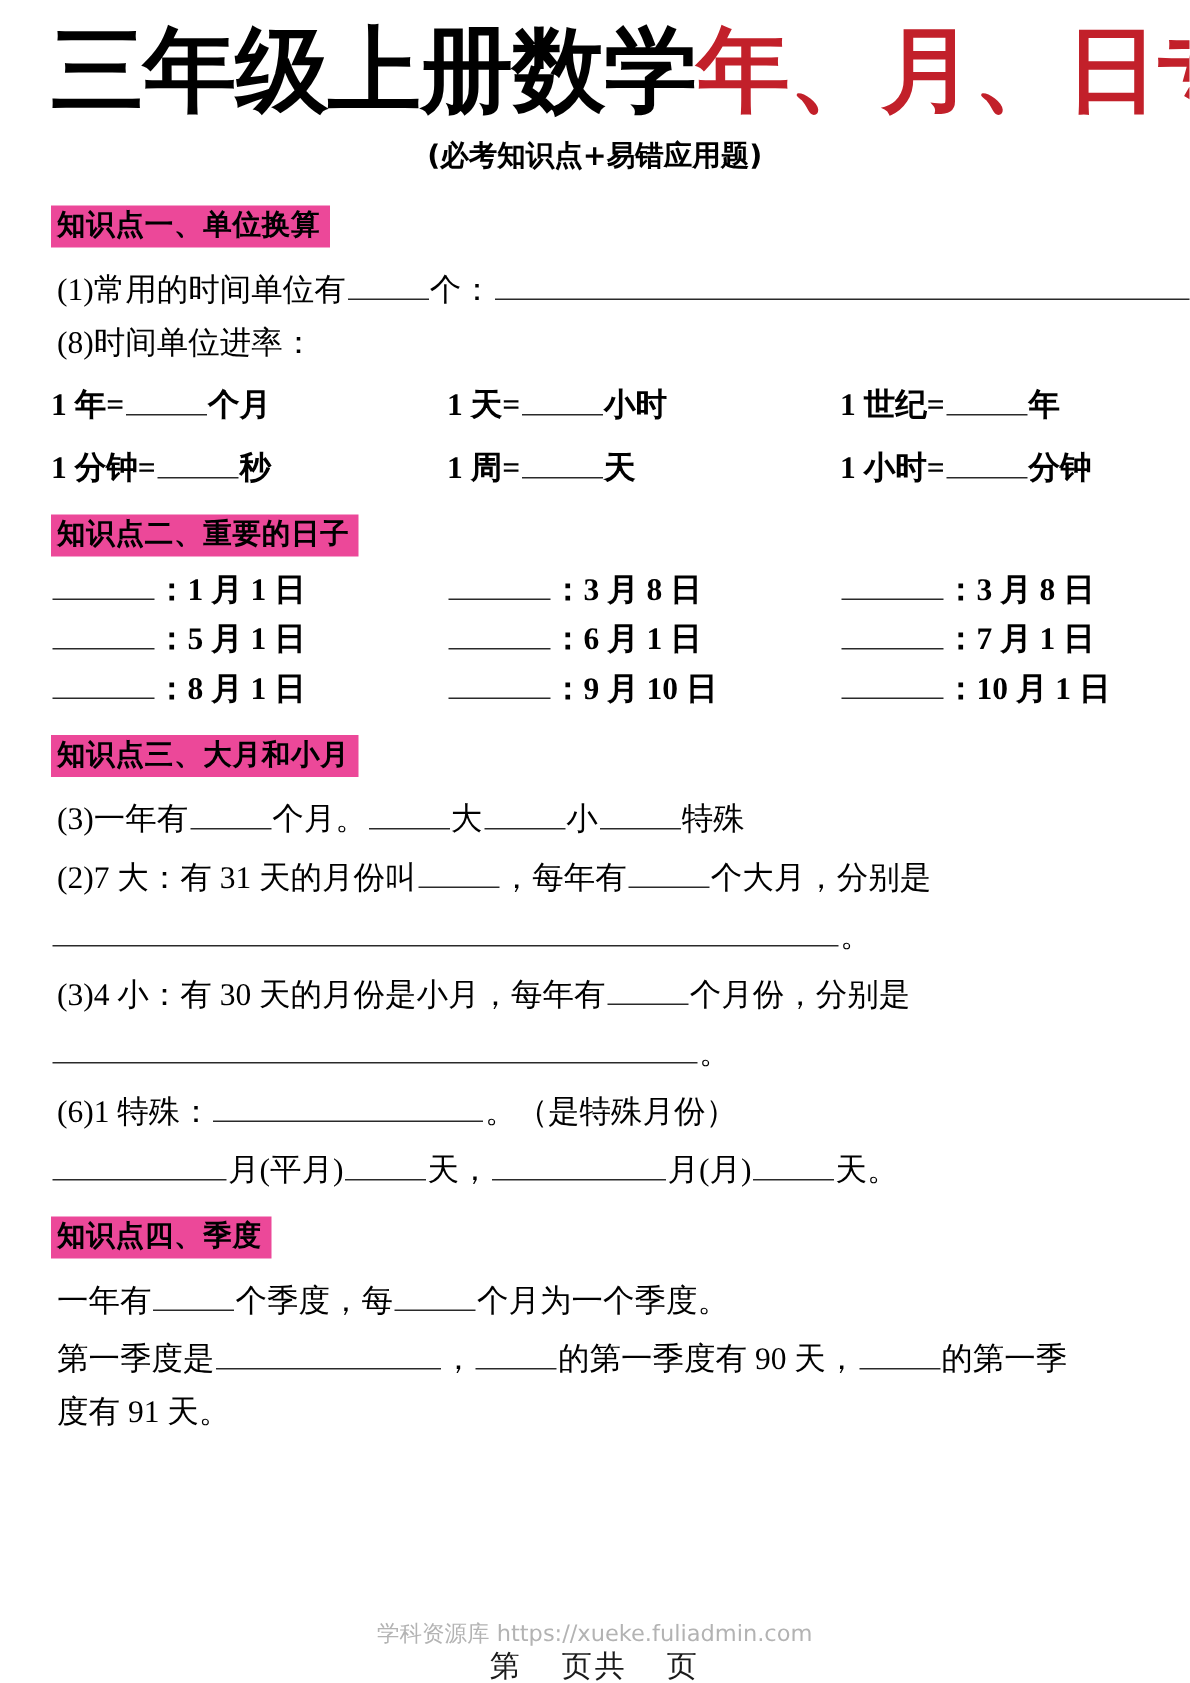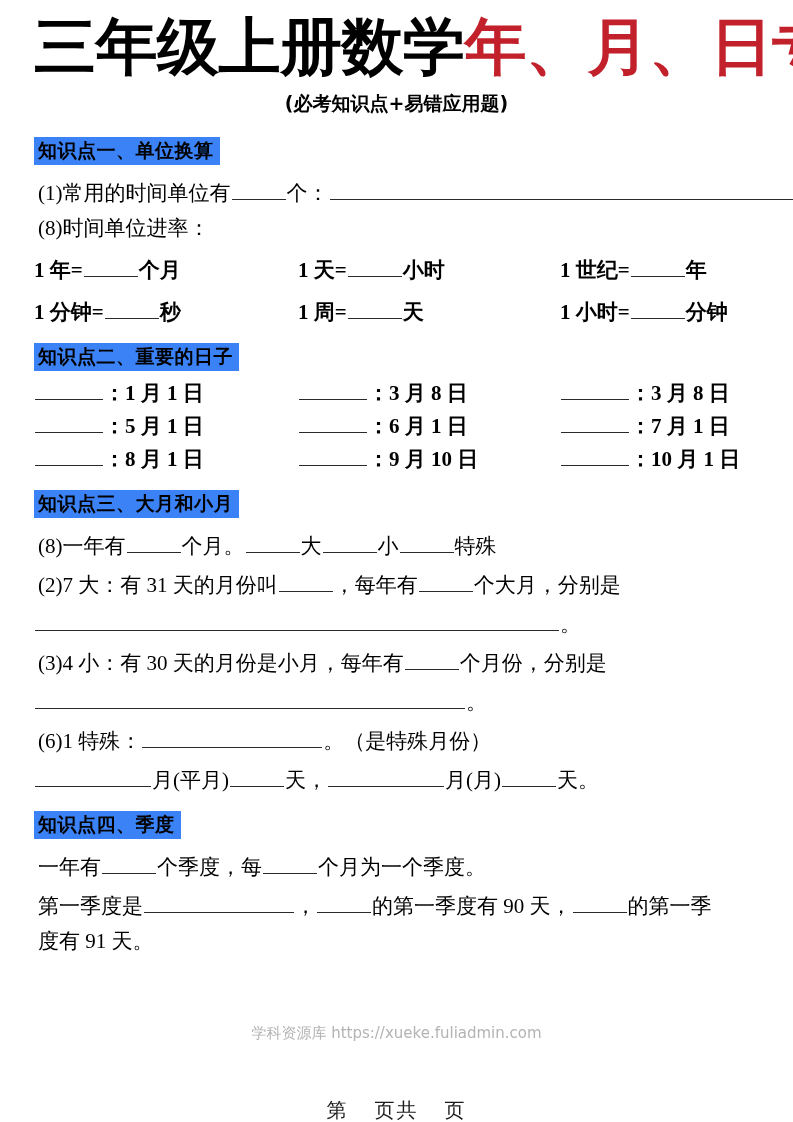--- a/index.html
+++ b/index.html
@@ -47,21 +47,21 @@
   }
 
   
   .section-head {
     margin-top: 20px;
     margin-bottom: 4px;
     line-height: 1;
   }
   .section-head .hl {
     display: inline-block;
-    background: #3b82f6;
+    background: #ec4899;
     font-family: "DejaVu Sans", "Liberation Sans", sans-serif;
     font-weight: bold;
     font-size: 19px;
     padding: 4px 6px 5px 4px;
     letter-spacing: 0.5px;
   }
 
   
   .line {
     font-size: 21px;
@@ -101,21 +101,21 @@
   .row3 .c2 { width: 262px; flex: 0 0 262px; }
   .row3 .c3 { flex: 1 1 auto; }
 
   .row3.dates { margin-top: 8px; }
 
   
   .watermark {
     position: absolute;
     left: 0;
     right: 0;
-    top: 1012px;
+    top: 1068px;
     text-align: center;
     font-family: "DejaVu Sans", "Liberation Sans", sans-serif;
     font-size: 15px;
     color: #b3b3b3;
     white-space: nowrap;
   }
   .pagenum {
     position: absolute;
     left: 0;
     right: 0;
@@ -176,21 +176,21 @@
   <div class="row3 dates">
     <div class="c1"><span class="bl w5"></span><span>：8 月 1 日</span></div>
     <div class="c2"><span class="bl w5"></span><span>：9 月 10 日</span></div>
     <div class="c3"><span class="bl w5"></span><span>：10 月 1 日</span></div>
   </div>
 
   <div class="section-head">
     <span class="hl">知识点三、大月和小月</span>
   </div>
 
-  <div class="line indent"><span>(8)一年有</span><span class="bl w4"></span><span>个月。</span><span class="bl w4"></span><span>大</span><span class="bl w4"></span><span>小</span><span class="bl w4"></span><span>特殊</span></div>
+  <div class="line indent"><span>(3)一年有</span><span class="bl w4"></span><span>个月。</span><span class="bl w4"></span><span>大</span><span class="bl w4"></span><span>小</span><span class="bl w4"></span><span>特殊</span></div>
 
   <div class="line indent"><span>(2)7 大：有 31 天的月份叫</span><span class="bl w4"></span><span>，每年有</span><span class="bl w4"></span><span>个大月，分别是</span></div>
 
   <div class="line"><span class="bl long2"></span><span>。</span></div>
 
   <div class="line indent"><span>(3)4 小：有 30 天的月份是小月，每年有</span><span class="bl w4"></span><span>个月份，分别是</span></div>
 
   <div class="line"><span class="bl long3"></span><span>。</span></div>
 
   <div class="line indent"><span>(6)1 特殊：</span><span class="bl w12"></span><span>。（是特殊月份）</span></div>

